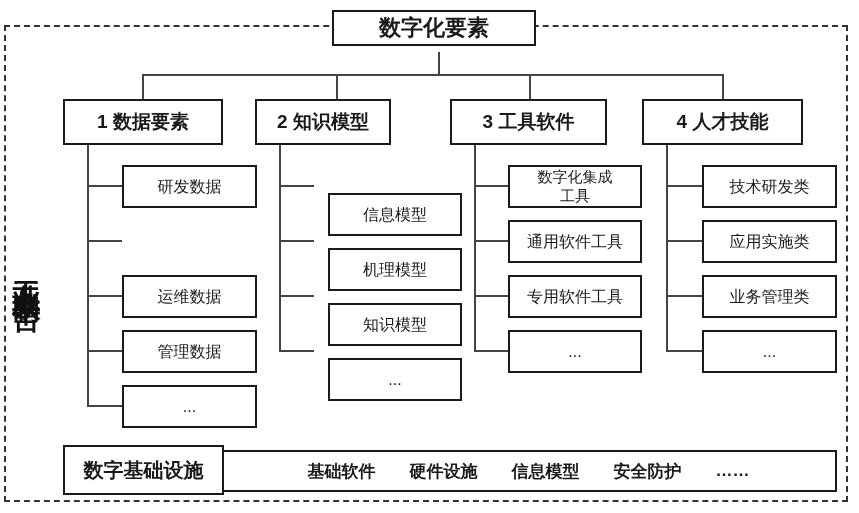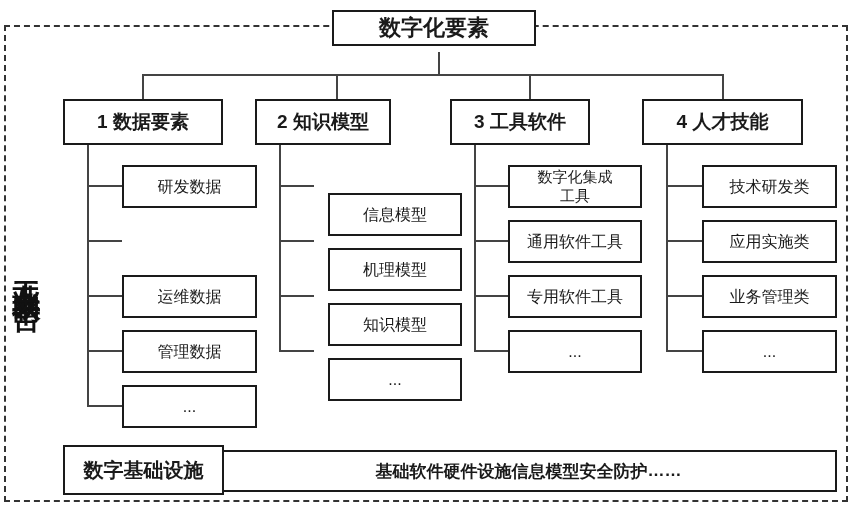--- a/index.html
+++ b/index.html
@@ -28,37 +28,37 @@
     display:flex;align-items:center;justify-content:center;
     text-align:center;
   }
   .box.root{
     left:332px;top:3px;width:204px;height:36px;
     border-width:2.5px;font-size:22px;font-weight:bold;z-index:3;margin-top:7px;
   }
   .box.cat{height:46px;top:99px;font-size:19px;font-weight:bold;z-index:2;}
   .box.cat1{left:63px;width:160px;}
   .box.cat2{left:255px;width:136px;text-align:center;}
-  .box.cat3{left:450px;width:140px;}
+  .box.cat3{left:450px;width:157px;}
   .box.cat4{left:642px;width:161px;}
   .box.sub{height:43px;font-size:16px;z-index:2;white-space:pre-line;line-height:1.25;}
   .c1{left:122px;width:135px;}
   .c2{left:328px;width:134px;margin-top:28px;}
   .c3{left:508px;width:134px;}
   .c4{left:702px;width:135px;}
   .r1{top:165px;} .r2{top:220px;} .r3{top:275px;} .r4{top:330px;} .r5{top:385px;}
   .box.infra-label{
     left:63px;top:445px;width:161px;height:50px;
     font-size:20px;font-weight:bold;z-index:3;
   }
   .box.infra-bar{
     left:220px;top:450px;width:617px;height:42px;z-index:2;
     font-size:17px;font-weight:bold;
   }
-  .infra-items{display:flex;justify-content:center;align-items:center;width:100%;}
+  .infra-items{display:flex;gap:34px;justify-content:center;align-items:center;width:100%;}
   .line{position:absolute;background:#444;z-index:1;}
 </style>
 </head>
 <body>
 
 <div class="stage">
 
   <div class="frame"></div>
 
   <div class="vlabel">工业互联网平台</div>

